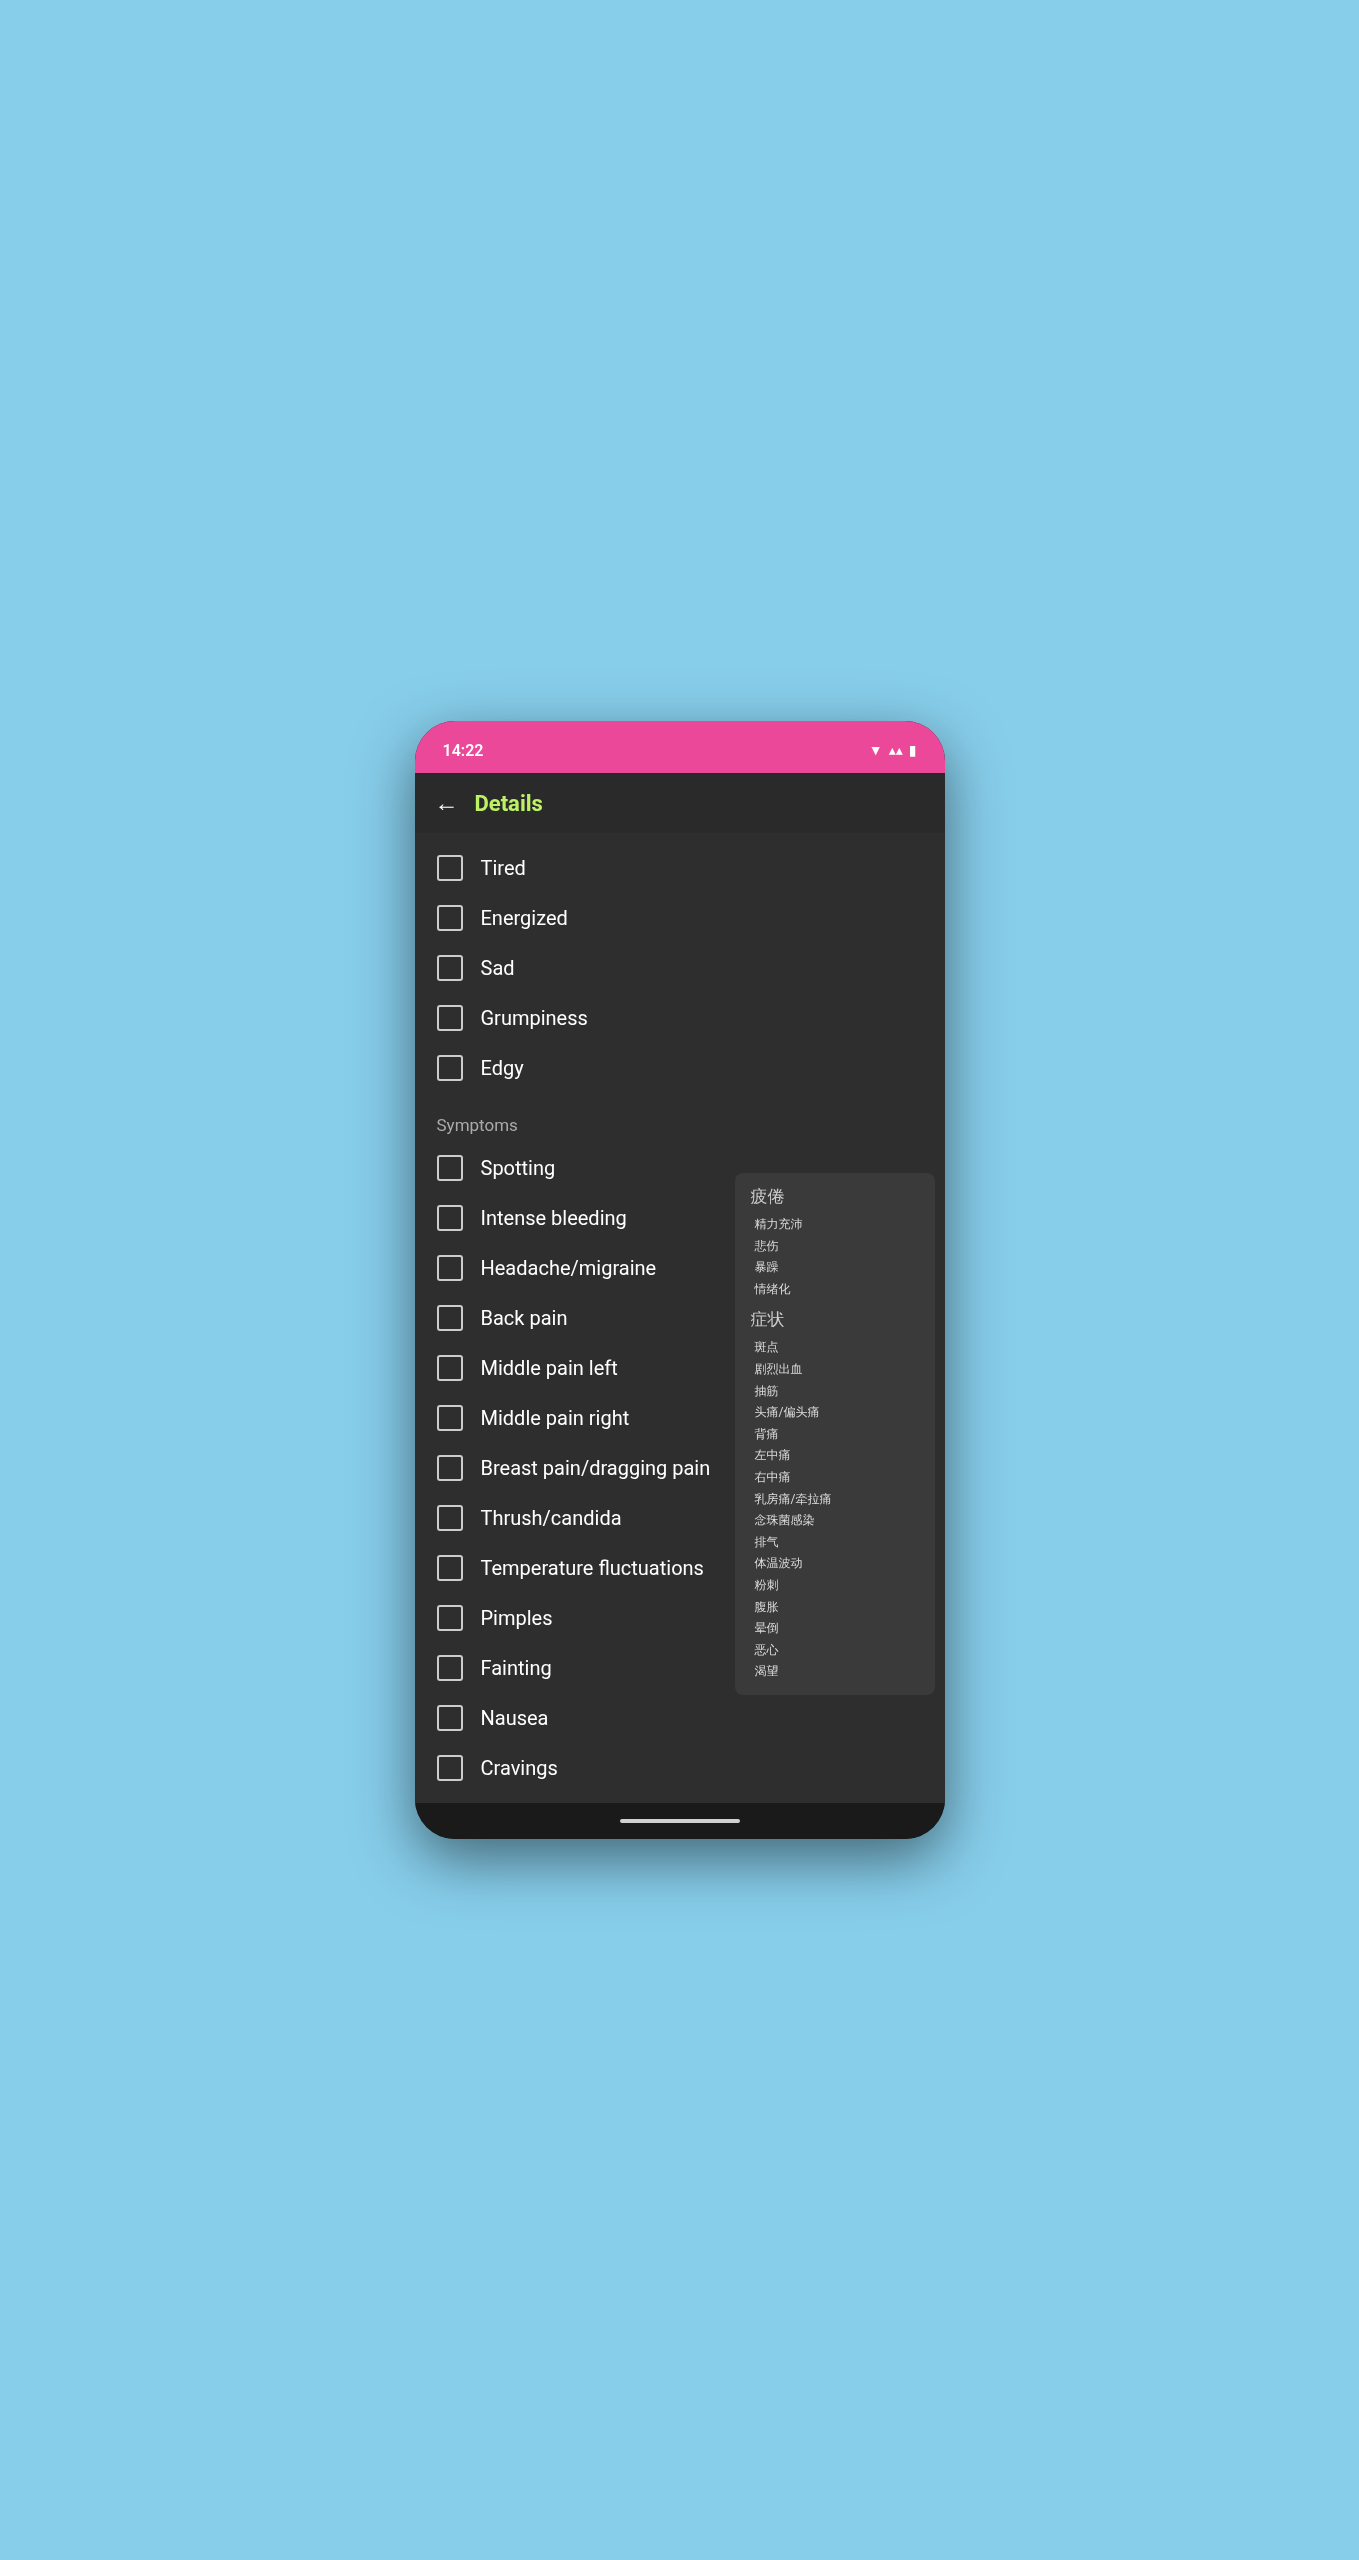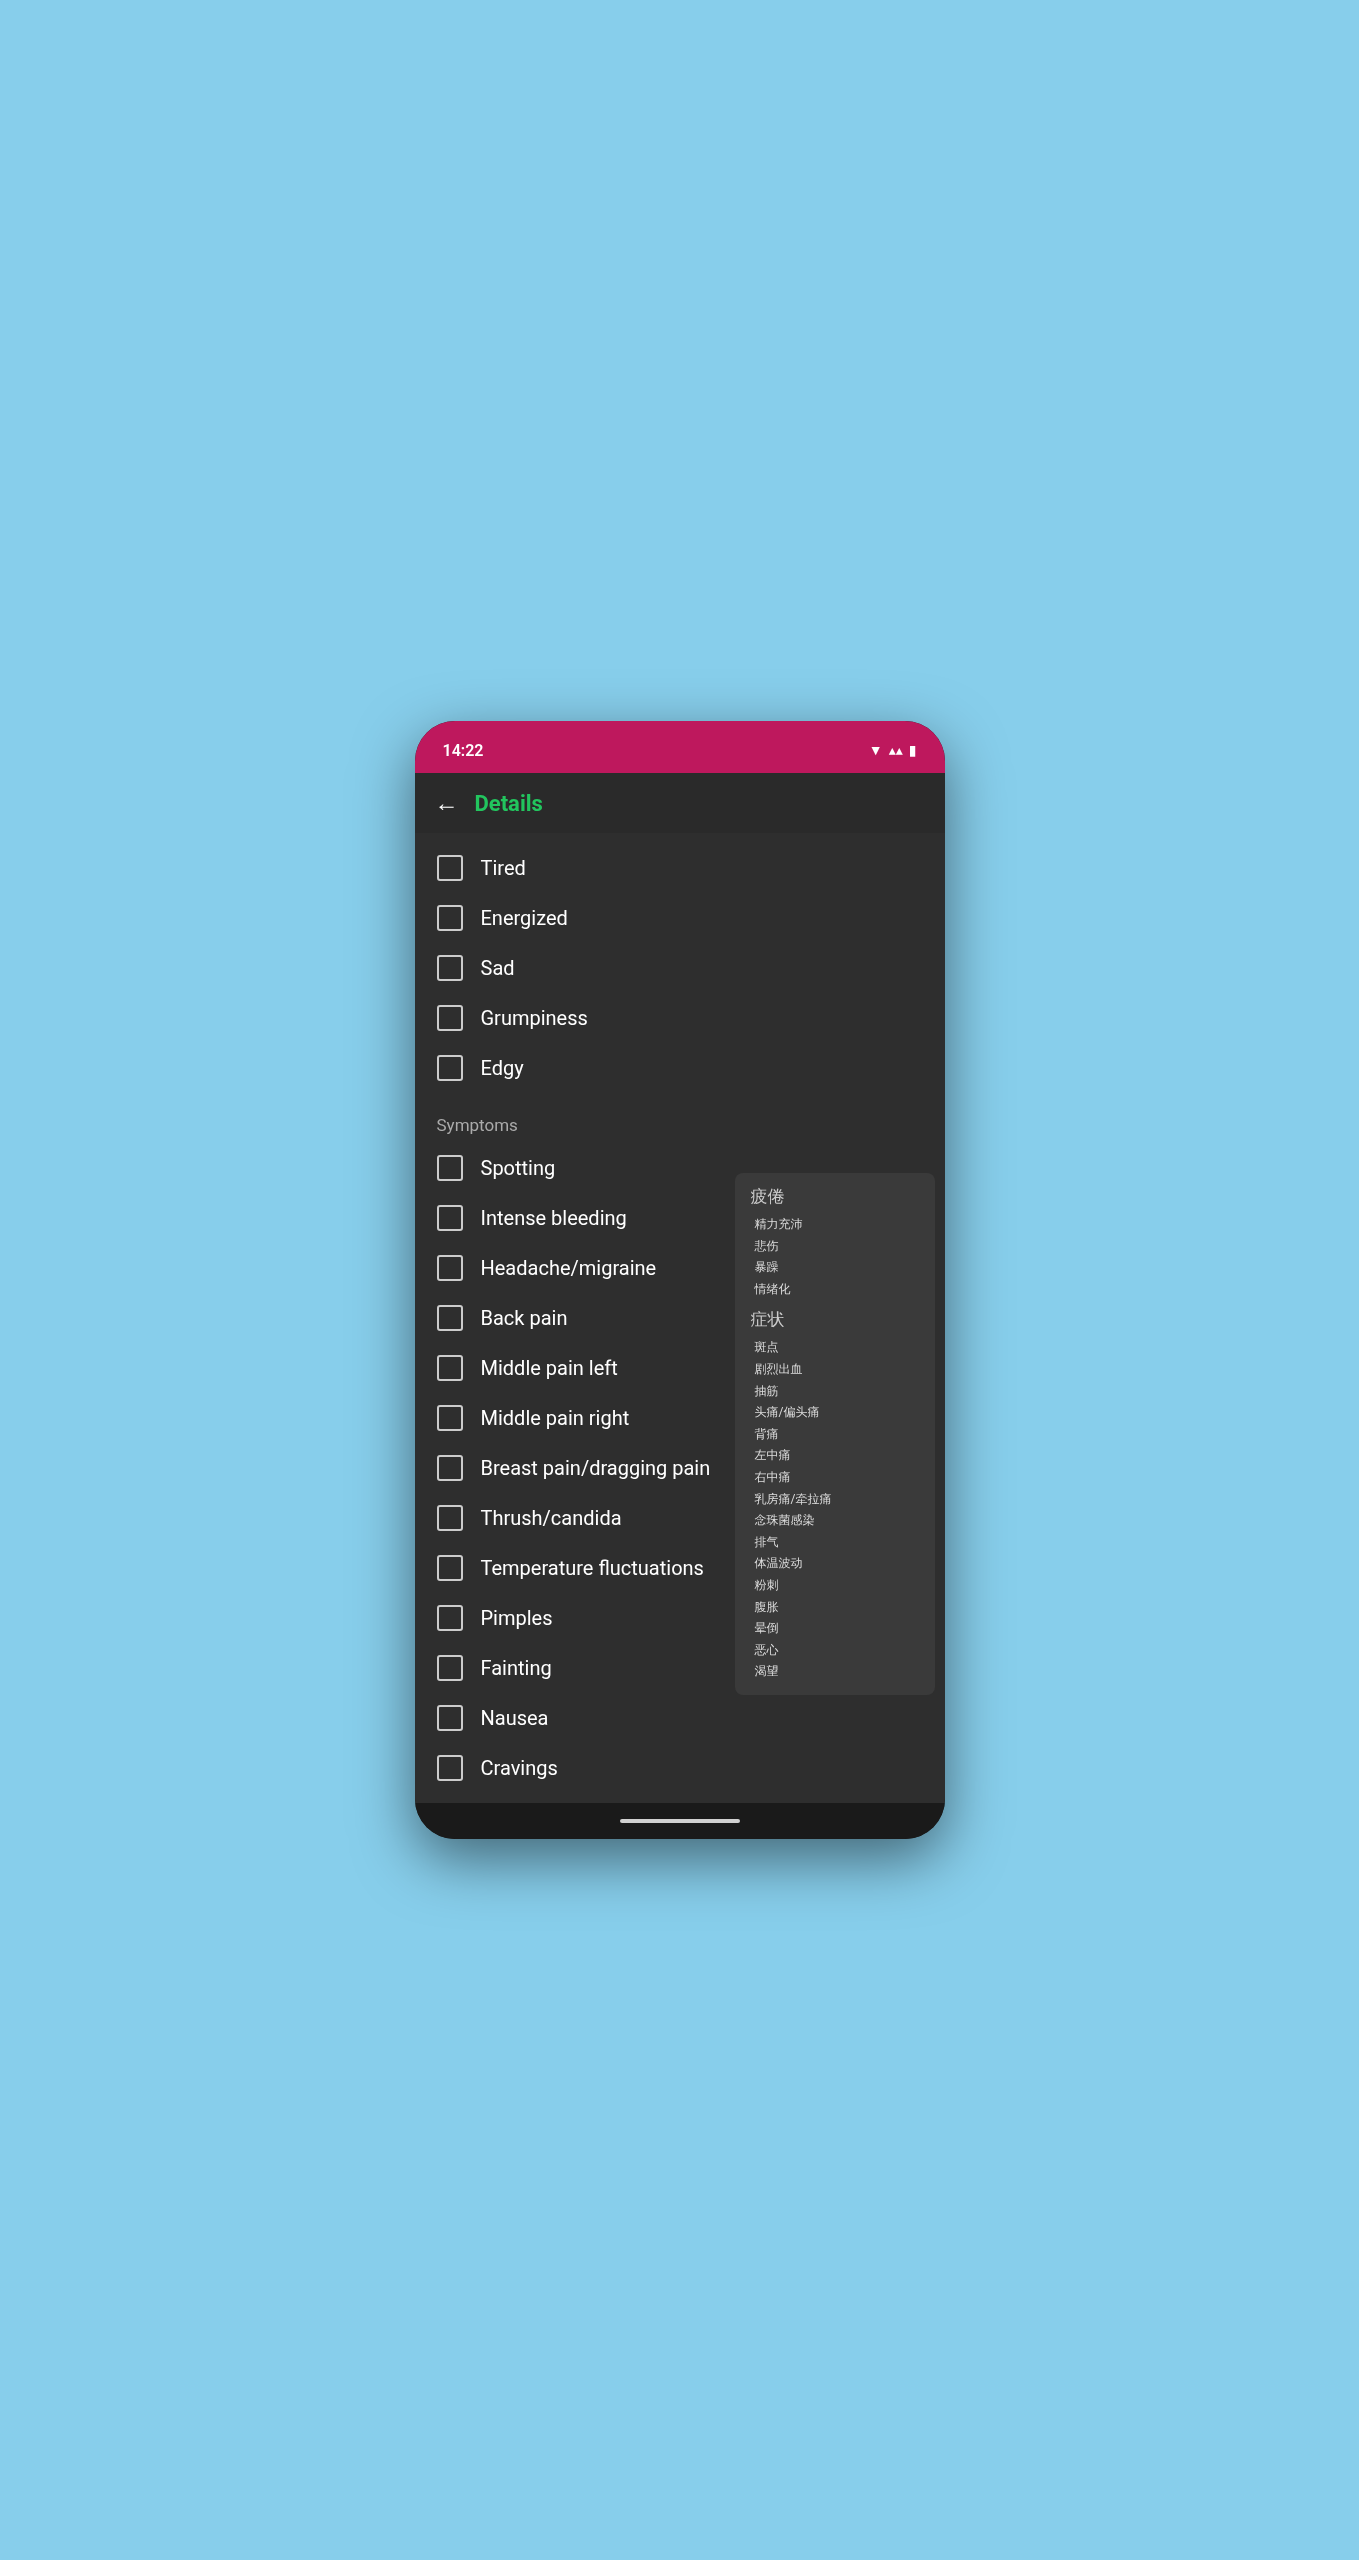--- a/index.html
+++ b/index.html
@@ -13,21 +13,21 @@
     }
     .phone-frame {
       width: 530px;
       background: #1a1a1a;
       border-radius: 40px;
       overflow: hidden;
       box-shadow: 0 20px 60px rgba(0,0,0,0.5);
       position: relative;
     }
     .status-bar {
-      background: #be185d;
+      background: #ec4899;
       display: flex;
       justify-content: space-between;
       align-items: center;
       padding: 14px 28px 8px 28px;
       height: 52px;
     }
     .status-time {
       color: white;
       font-size: 16px;
       font-weight: 600;
@@ -47,21 +47,21 @@
       align-items: center;
       padding: 16px 20px;
       gap: 16px;
     }
     .back-arrow {
       color: white;
       font-size: 24px;
       cursor: pointer;
     }
     .header-title {
-      color: #22c55e;
+      color: #bef264;
       font-size: 22px;
       font-weight: 700;
     }
     .content {
       background: #2e2e2e;
       padding: 10px 0;
       overflow-y: auto;
       position: relative;
     }
     .section-label {

